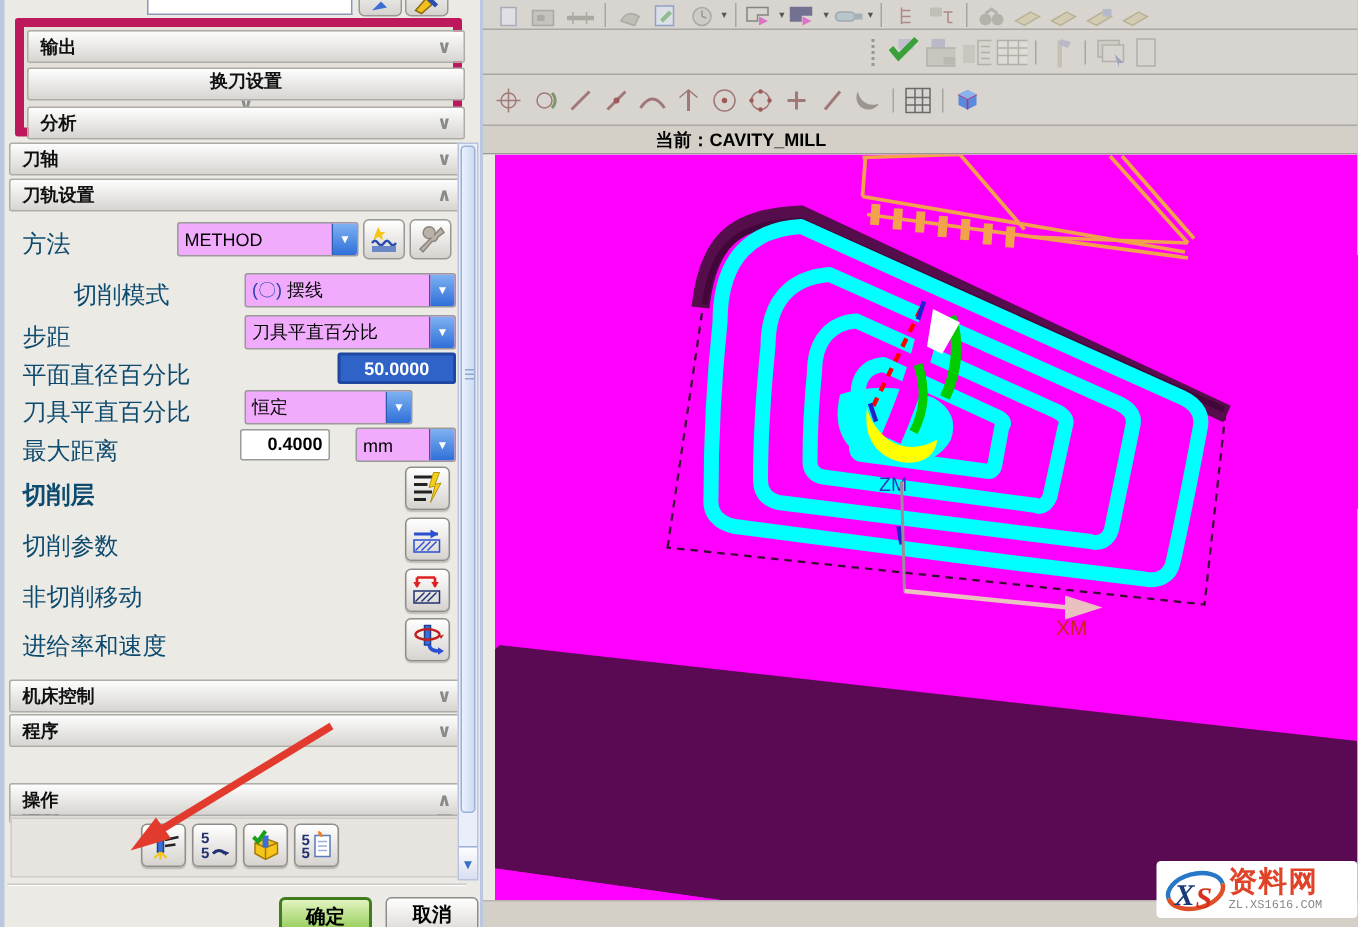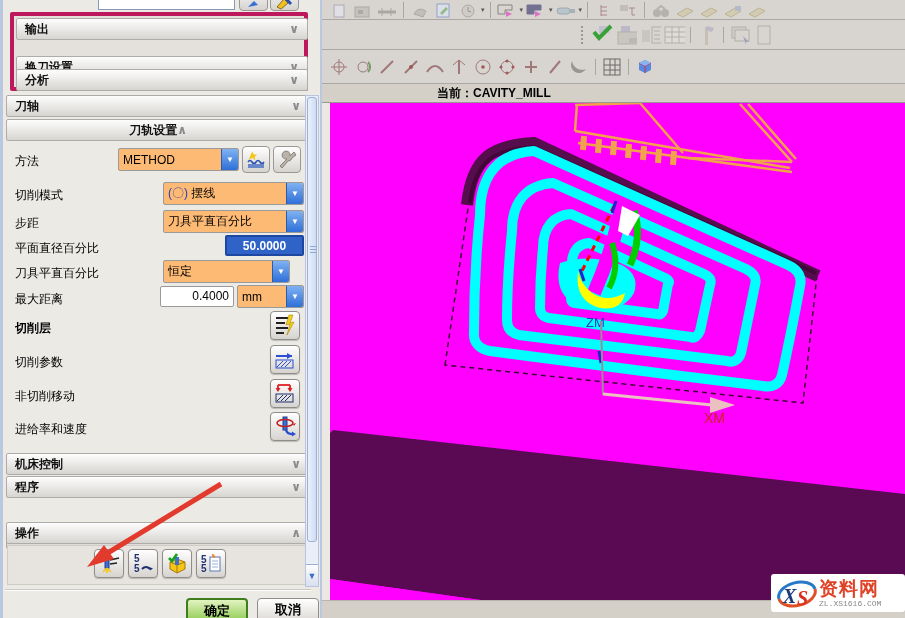--- a/index.html
+++ b/index.html
@@ -4,24 +4,24 @@
 <style>
   * { margin:0; padding:0; box-sizing:border-box; }
   html,body { width:905px; height:618px; overflow:hidden; font-family:"Liberation Sans","DejaVu Sans",sans-serif; background:#ece9e4; }
   .app { display:flex; width:905px; height:618px; }
 
   
   .panel { position:relative; width:322px; height:618px; background:#eceae5; border-left:3px solid #b9c8de; border-right:2px solid #b9c8de; overflow:hidden; flex:none; }
   .sec-hdr { position:absolute; left:3px; width:304px; height:22px; background:linear-gradient(#fdfdfd,#d7d5d1); border:1px solid #aeaca8; border-radius:2px; display:flex; align-items:center; justify-content:space-between; padding:0 8px; }
   .sec-hdr .t { font-size:12px; font-weight:bold; color:#111; }
   .sec-hdr .chev { font-size:12px; color:#8a8a8a; font-weight:bold; }
-  .grp { position:absolute; left:7px; top:12px; width:298px; height:79px; background:#e4e1dc; border:4px solid #be185d; border-radius:2px;text-align:center; }
+  .grp { position:absolute; left:7px; top:12px; width:298px; height:79px; background:#e4e1dc; border:6px solid #be185d; border-radius:2px;text-align:center; }
   .grp .sec-hdr { left:2px; width:292px; }
-  .lbl { position:absolute; left:12px; font-size:12px; color:#000000; }
-  .combo { position:absolute; height:23px; background:#fdba74; border:1px solid #9a9a9a; border-radius:2px; display:flex; align-items:center; }
+  .lbl { position:absolute; left:12px; font-size:16px; color:#0c4a6e; }
+  .combo { position:absolute; height:23px; background:#f0abfc; border:1px solid #9a9a9a; border-radius:2px; display:flex; align-items:center; }
   .combo .cv { flex:1; font-size:12px; padding:0 4px; color:#000; white-space:nowrap; overflow:hidden; }
   .combo .dd { width:17px; height:100%; background:linear-gradient(#7fb2f2,#2f6fd8); border-left:1px solid #2a5cab; border-radius:0 2px 2px 0; color:#fff; font-size:8px; display:flex; align-items:center; justify-content:center; }
   .field { position:absolute; height:21px; background:#fff; border:1px solid #9a9a9a; border-radius:2px; font-size:12px; text-align:right; padding:2px 4px; color:#000; }
   .field.sel { background:#2f63c8; color:#fff; border:2px solid #17ay; border:2px solid #1d47a0; font-weight:bold; }
   .sq-btn { position:absolute; width:28px; height:27px; background:linear-gradient(#ffffff,#d6d3cf); border:1px solid #9a9894; border-radius:4px; display:flex; align-items:center; justify-content:center; }
   .icon-btn { position:absolute; width:30px; height:29px; background:linear-gradient(#ffffff,#d6d3cf); border:1px solid #8f8d89; border-radius:4px; display:flex; align-items:center; justify-content:center; box-shadow:0 1px 1px rgba(0,0,0,.2); }
   .act-panel { position:absolute; left:4px; top:545px; width:302px; height:40px; background:#e7e4df; border:1px solid #cfccc7; }
   .sep { position:absolute; left:2px; top:589px; width:306px; height:2px; background:#cbc8c3; border-bottom:1px solid #fff; }
   .btn-ok { position:absolute; left:183px; top:598px; width:62px; height:26px; background:linear-gradient(#e2f4c0,#8cc94e); border:2px solid #3f7d1f; border-radius:4px; font-size:13px; font-weight:bold; text-align:center; line-height:21px; }
   .btn-cancel { position:absolute; left:254px; top:598px; width:62px; height:26px; background:linear-gradient(#ffffff,#d9d6d1); border:1px solid #8f8d89; border-radius:4px; font-size:13px; font-weight:bold; text-align:center; line-height:22px; }
@@ -69,35 +69,35 @@
           <path d="M6 22 L13 14 L17 18 L10 24 Z" fill="#f0c020" stroke="#8a6a10"></path>
           <path d="M15 14 L20 19" stroke="#2b4fb0" stroke-width="3"></path>
         </svg>
     </div>
 
     <div class="grp">
       <div class="sec-hdr" style="top:2px;">
         <span class="t">输出</span>
         <span class="chev">∨</span>
       </div>
-      <div class="sec-hdr" style="top:40px;">
+      <div class="sec-hdr" style="top:27px;flex-direction:column;">
         <span class="t">换刀设置</span>
         <span class="chev">∨</span>
       </div>
       <div class="sec-hdr" style="top:53px;">
         <span class="t">分析</span>
         <span class="chev">∨</span>
       </div>
     </div>
 
     <div class="sec-hdr" style="top:95px;">
       <span class="t">刀轴</span>
       <span class="chev">∨</span>
     </div>
-    <div class="sec-hdr" style="top:119px;justify-content:center;">
+    <div class="sec-hdr" style="top:119px;">
       <span class="t">刀轨设置</span>
       <span class="chev">∧</span>
     </div>
 
     <div class="lbl" style="top:153px;">方法</div>
     <div class="combo" style="left:115px; top:148px; width:121px;">
       <span class="cv">METHOD</span>
       <span class="dd">▼</span>
     </div>
     <div class="sq-btn" style="left:239px; top:146px;">
@@ -106,43 +106,43 @@
           <path d="M3 12 q2 -3 4 0 q2 3 4 0 q2 -3 4 0 q2 3 4 0" stroke="#2b4fb0" fill="none" stroke-width="1.6"></path>
           <rect x="3" y="14" width="16" height="4" fill="#6a87c8"></rect>
         </svg>
     </div>
     <div class="sq-btn" style="left:270px; top:146px;">
       <svg width="22" height="20" viewBox="0 0 22 20">
           <path d="M4 16 L11 9 a4 4 0 1 1 3 -3 L18 2 L20 5 L16 8 a4 4 0 0 1 -4 3 L6 18 Z" fill="#b8b2a8" stroke="#8a857c"></path>
         </svg>
     </div>
 
-    <div class="lbl" style="top:187px;">切削模式</div>
+    <div class="lbl" style="top:187px;margin-left:34px;">切削模式</div>
     <div class="combo" style="left:160px; top:182px; width:141px;">
       <span class="cv"><b style="color:#2b3fb0;font-weight:normal;">(〇)</b> <span>摆线</span></span>
       <span class="dd">▼</span>
     </div>
 
     <div class="lbl" style="top:215px;">步距</div>
     <div class="combo" style="left:160px; top:210px; width:141px;">
       <span class="cv">刀具平直百分比</span>
       <span class="dd">▼</span>
     </div>
 
     <div class="lbl" style="top:240px;">平面直径百分比</div>
     <div class="field sel" style="left:222px; top:235px; width:79px;text-align:center;">50.0000</div>
 
     <div class="lbl" style="top:265px;">刀具平直百分比</div>
-    <div class="combo" style="left:160px; top:260px; width:127px;">
+    <div class="combo" style="left:160px; top:260px; width:112px;">
       <span class="cv">恒定</span>
       <span class="dd">▼</span>
     </div>
 
     <div class="lbl" style="top:291px;font-family:Liberation Mono, monospace;">最大距离</div>
-    <div class="field" style="left:157px; top:286px; width:74px;">0.4000</div>
+    <div class="field" style="left:157px; top:286px; width:60px;font-weight:bold;">0.4000</div>
     <div class="combo" style="left:234px; top:285px; width:67px;">
       <span class="cv">mm</span>
       <span class="dd">▼</span>
     </div>
 
     <div class="lbl" style="top:320px;font-weight:bold;">切削层</div>
     <div class="icon-btn" style="left:267px; top:311px;">
       <svg width="24" height="23" viewBox="0 0 24 23">
           <g stroke="#222" stroke-width="2">
             <line x1="3" y1="4" x2="15" y2="4"></line>

